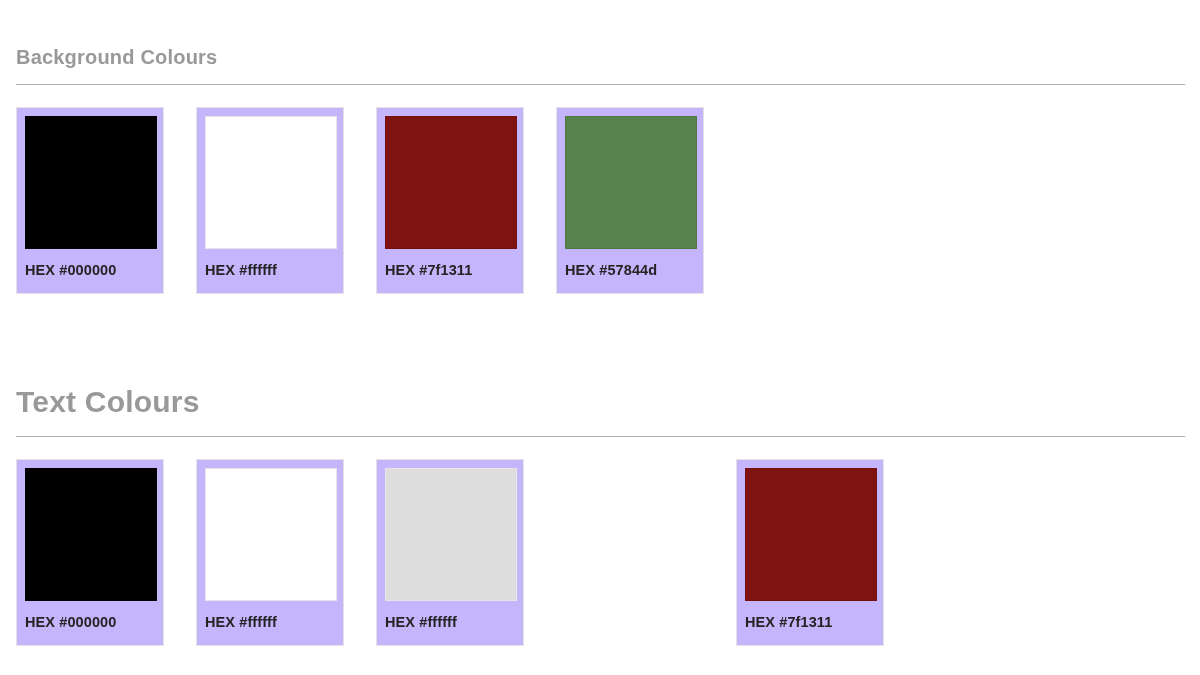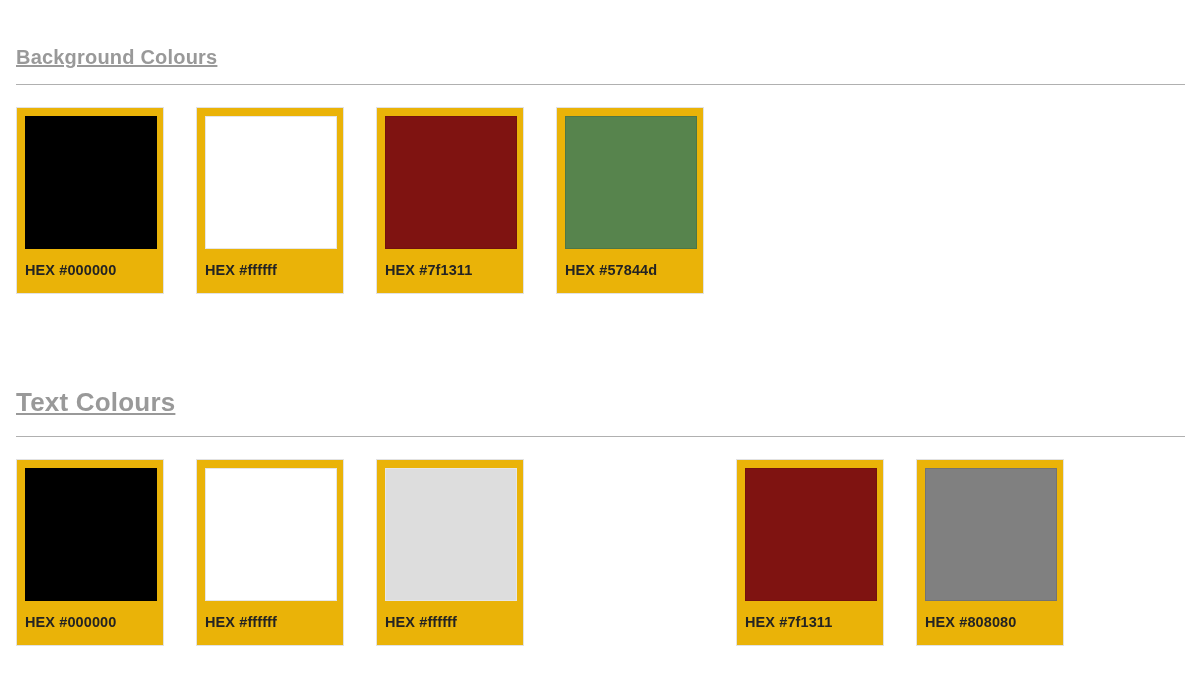--- a/index.html
+++ b/index.html
@@ -31,29 +31,28 @@
   .section-bg { top: 0; }
   .section-text { top: 345px; }
 
   .section-heading {
     margin: 0;
     padding-left: 16px;
     color: #999999;
     font-weight: bold;
     letter-spacing: 0.2px;
     white-space: nowrap;
-    text-decoration: underline;
   }
   .section-bg .section-heading {
     font-size: 20px;
     line-height: 24px;
     padding-top: 45px;
   }
   .section-text .section-heading {
-    font-size: 26px;
+    font-size: 30px;
     line-height: 32px;
     padding-top: 41px;
   }
 
   .section-rule {
     margin: 0;
     height: 1px;
     background: #b0b0b0;
     border: 0;
     margin-left: 16px;
@@ -70,21 +69,21 @@
   }
   .section-bg .swatch-row { margin-top: 22px; }
   .section-text .swatch-row { margin-top: 22px; }
 
   .swatch-card {
     position: absolute;
     top: 0;
     width: 148px;
     box-sizing: border-box;
     border: 1px solid #e2e2e2;
-    background: #eab308;
+    background: #c4b5fd;
     padding: 8px 8px 0 8px;
   }
   .section-bg .swatch-card { height: 187px; }
   .section-text .swatch-card { height: 187px; }
 
   .swatch-chip {
     width: 132px;
     box-sizing: border-box;
     border: 1px solid rgba(0, 0, 0, 0.10);
     display: block;
@@ -147,20 +146,16 @@
           <span class="swatch-label">HEX #ffffff</span>
         </div>
         <div class="swatch-card" style="left: 360px;">
           <span class="swatch-chip is-light" style="background: rgb(221, 221, 221);"></span>
           <span class="swatch-label">HEX #ffffff</span>
         </div>
         <div class="swatch-card" style="left: 720px;">
           <span class="swatch-chip" style="background: rgb(127, 19, 17);"></span>
           <span class="swatch-label">HEX #7f1311</span>
         </div>
-        <div class="swatch-card" style="left: 900px;">
-          <span class="swatch-chip" style="background: rgb(128, 128, 128);"></span>
-          <span class="swatch-label">HEX #808080</span>
-        </div>
       </div>
   </section>
 
 </div>
 
 </body></html>

